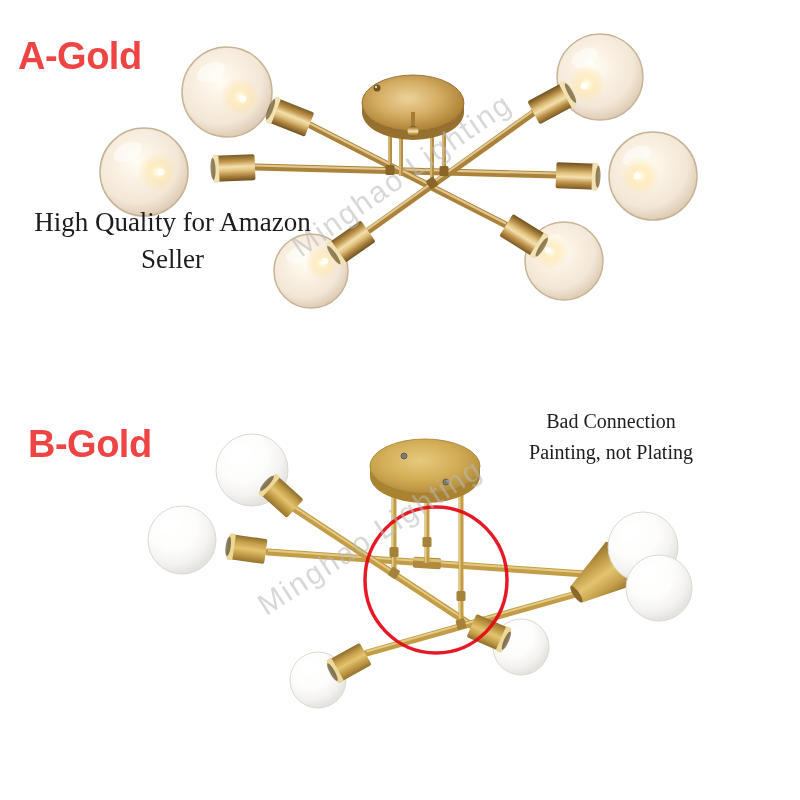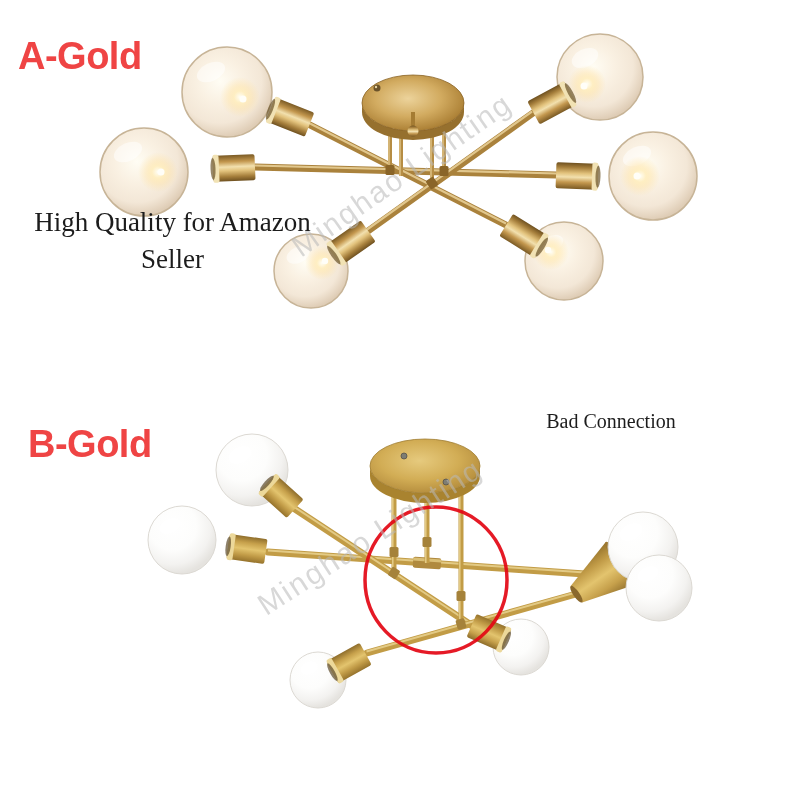--- a/index.html
+++ b/index.html
@@ -306,16 +306,17 @@
 
       <ellipse cx="436" cy="190" rx="71" ry="73" fill="none" stroke="#e30613" stroke-width="3.5" opacity="0.92"></ellipse>
     </svg>
 
     <h1 class="heading heading-b">B-Gold</h1>
 
     <div class="watermark wm-b">Minghao Lighting</div>
 
     <div class="caption caption-b">
       <div>Bad Connection</div>
+      <div>Painting, not Plating</div>
     </div>
   </section>
 
 </div>
 
 </body></html>

